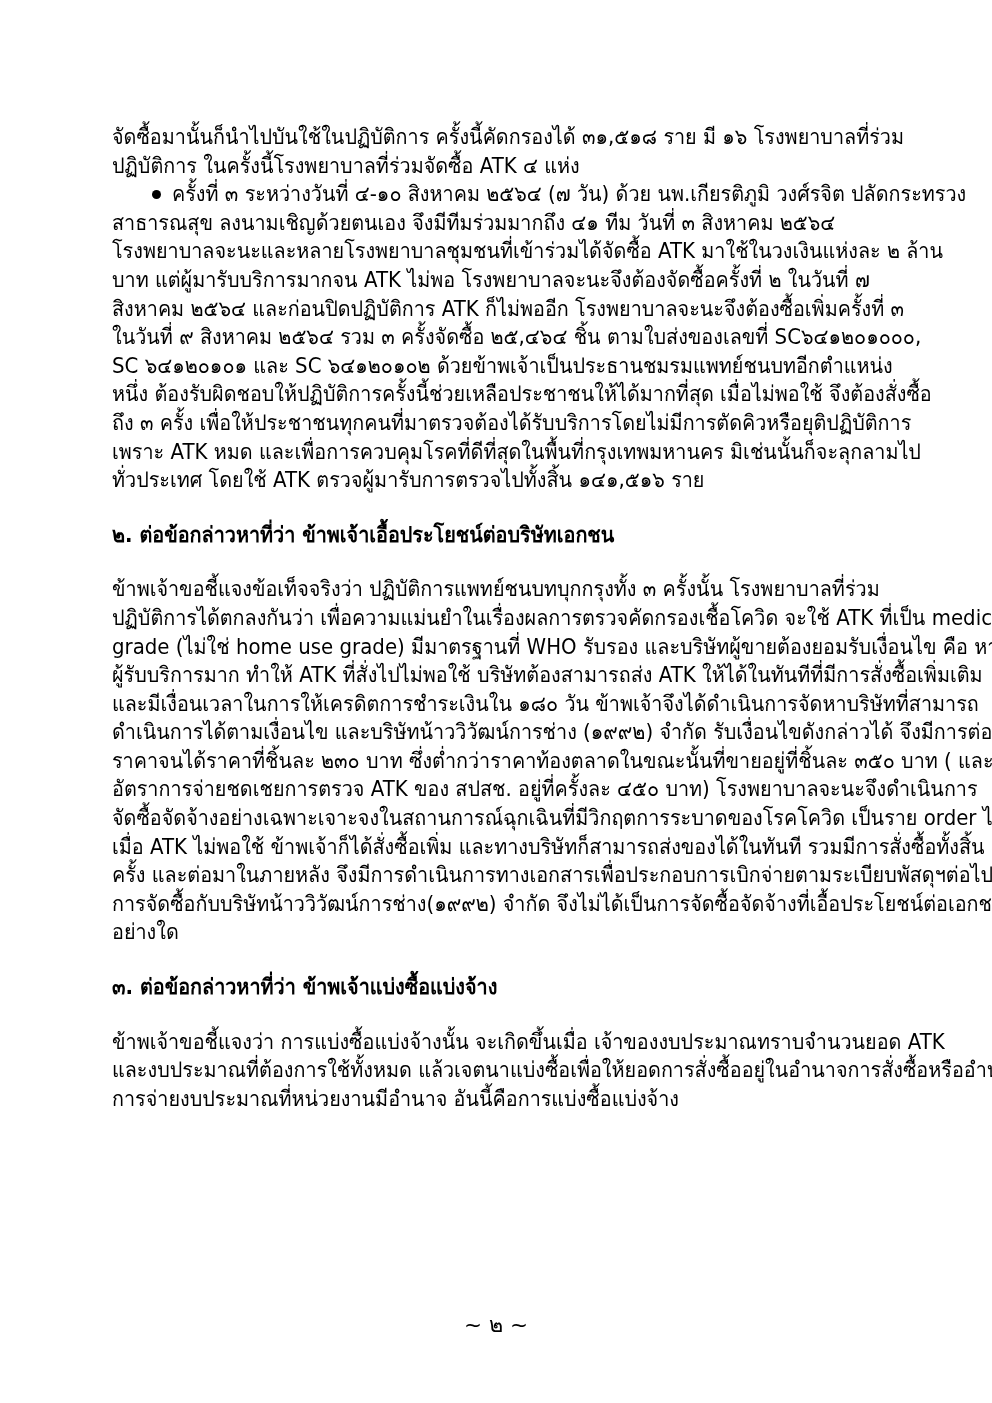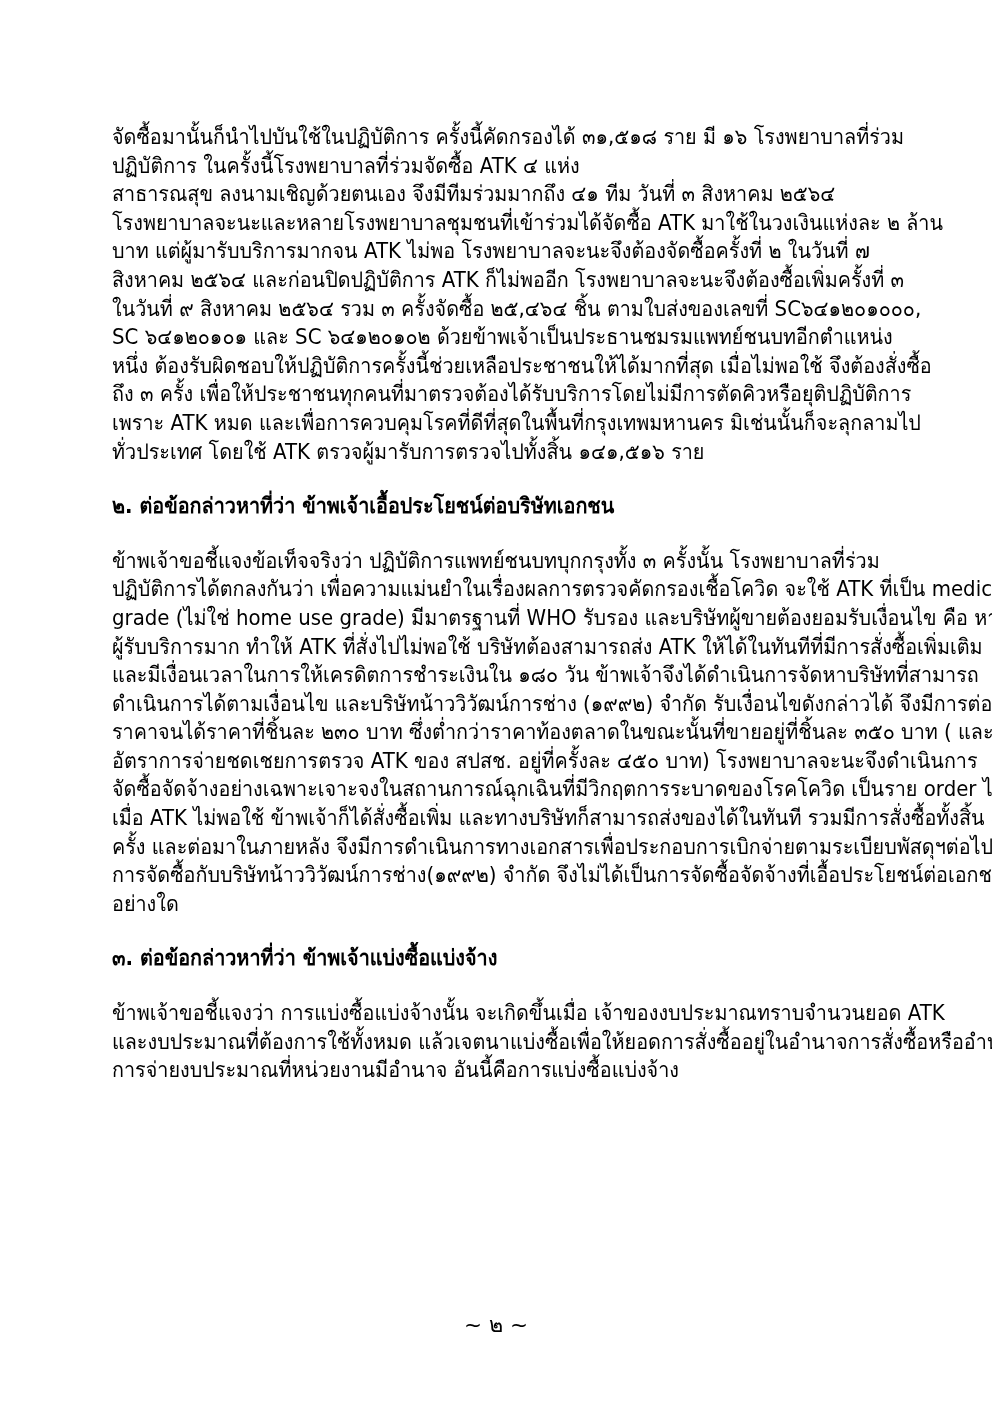--- a/index.html
+++ b/index.html
@@ -81,20 +81,24 @@
 <body>
 
 <div class="page">
   <div class="content">
 
     <div class="para">
       <div class="tline">จัดซื้อมานั้นก็นำไปบันใช้ในปฏิบัติการ ครั้งนี้คัดกรองได้ ๓๑,๕๑๘ ราย มี ๑๖ โรงพยาบาลที่ร่วม</div>
       <div class="tline">ปฏิบัติการ  ในครั้งนี้โรงพยาบาลที่ร่วมจัดซื้อ ATK ๔ แห่ง</div>
     </div>
 
+    <div class="bullet-block">
+      <span class="bullet-dot"></span>
+      <div class="tline">ครั้งที่ ๓ ระหว่างวันที่ ๔-๑๐ สิงหาคม ๒๕๖๔ (๗ วัน) ด้วย นพ.เกียรติภูมิ วงศ์รจิต ปลัดกระทรวง</div>
+    </div>
     <div class="para">
       <div class="tline">สาธารณสุข ลงนามเชิญด้วยตนเอง จึงมีทีมร่วมมากถึง ๔๑ ทีม วันที่ ๓ สิงหาคม ๒๕๖๔</div>
       <div class="tline">โรงพยาบาลจะนะและหลายโรงพยาบาลชุมชนที่เข้าร่วมได้จัดซื้อ ATK มาใช้ในวงเงินแห่งละ ๒ ล้าน</div>
       <div class="tline">บาท แต่ผู้มารับบริการมากจน ATK ไม่พอ โรงพยาบาลจะนะจึงต้องจัดซื้อครั้งที่ ๒ ในวันที่ ๗</div>
       <div class="tline">สิงหาคม ๒๕๖๔ และก่อนปิดปฏิบัติการ ATK ก็ไม่พออีก โรงพยาบาลจะนะจึงต้องซื้อเพิ่มครั้งที่ ๓</div>
       <div class="tline">ในวันที่ ๙ สิงหาคม ๒๕๖๔ รวม ๓ ครั้งจัดซื้อ ๒๕,๔๖๔ ชิ้น ตามใบส่งของเลขที่ SC๖๔๑๒๐๑๐๐๐,</div>
       <div class="tline">SC ๖๔๑๒๐๑๐๑ และ SC ๖๔๑๒๐๑๐๒ ด้วยข้าพเจ้าเป็นประธานชมรมแพทย์ชนบทอีกตำแหน่ง</div>
       <div class="tline">หนึ่ง ต้องรับผิดชอบให้ปฏิบัติการครั้งนี้ช่วยเหลือประชาชนให้ได้มากที่สุด เมื่อไม่พอใช้ จึงต้องสั่งซื้อ</div>
       <div class="tline">ถึง ๓ ครั้ง เพื่อให้ประชาชนทุกคนที่มาตรวจต้องได้รับบริการโดยไม่มีการตัดคิวหรือยุติปฏิบัติการ</div>
       <div class="tline">เพราะ ATK หมด และเพื่อการควบคุมโรคที่ดีที่สุดในพื้นที่กรุงเทพมหานคร มิเช่นนั้นก็จะลุกลามไป</div>

